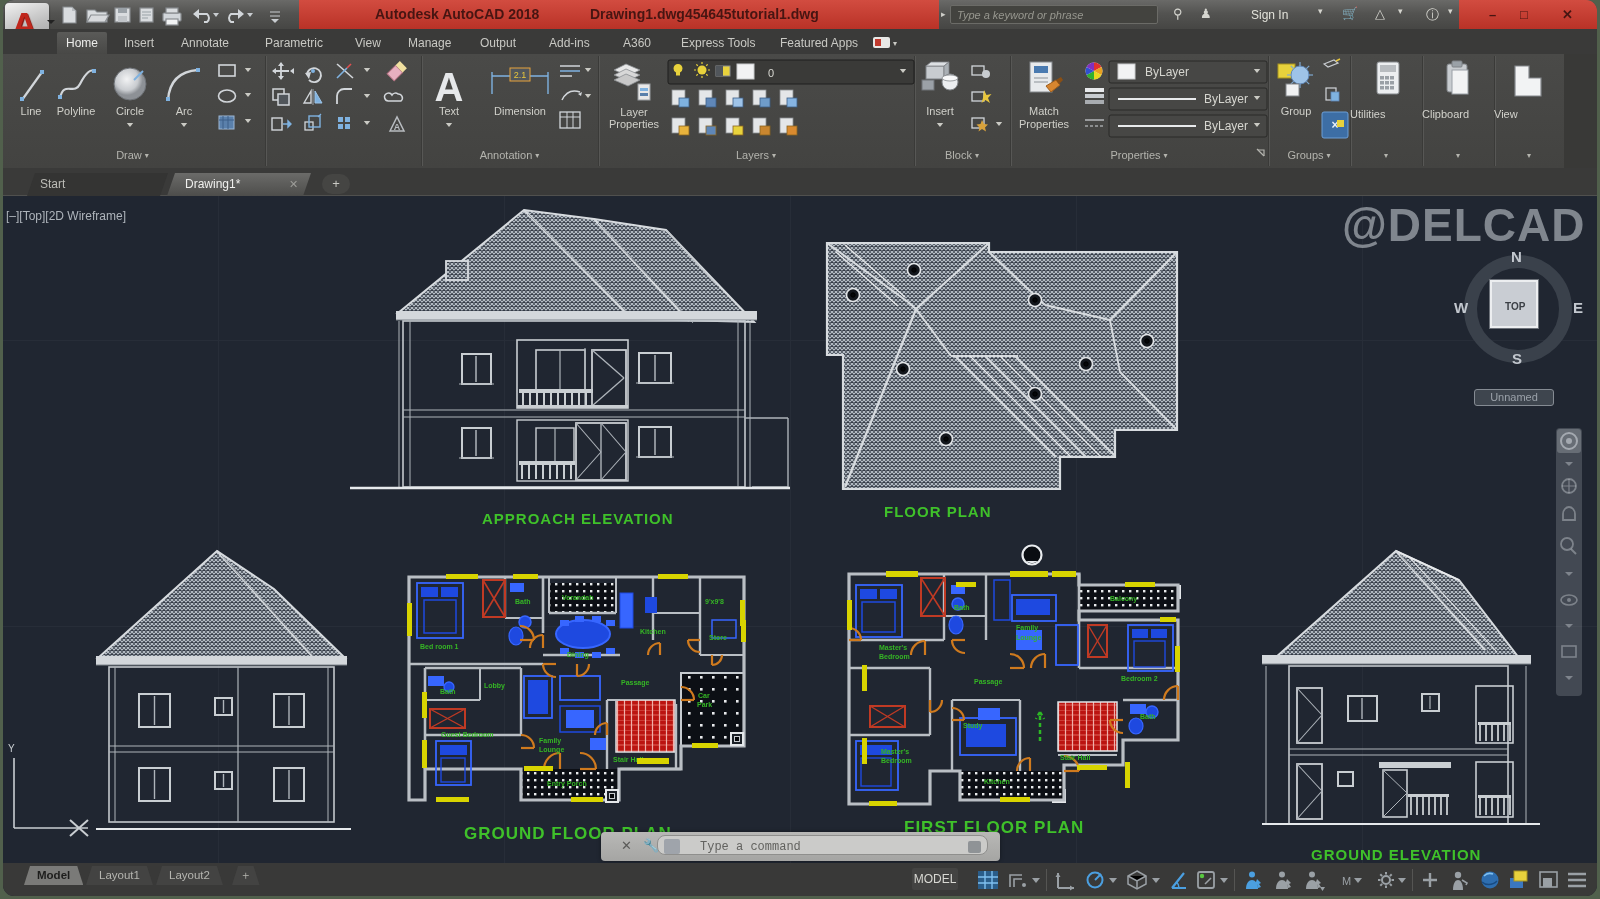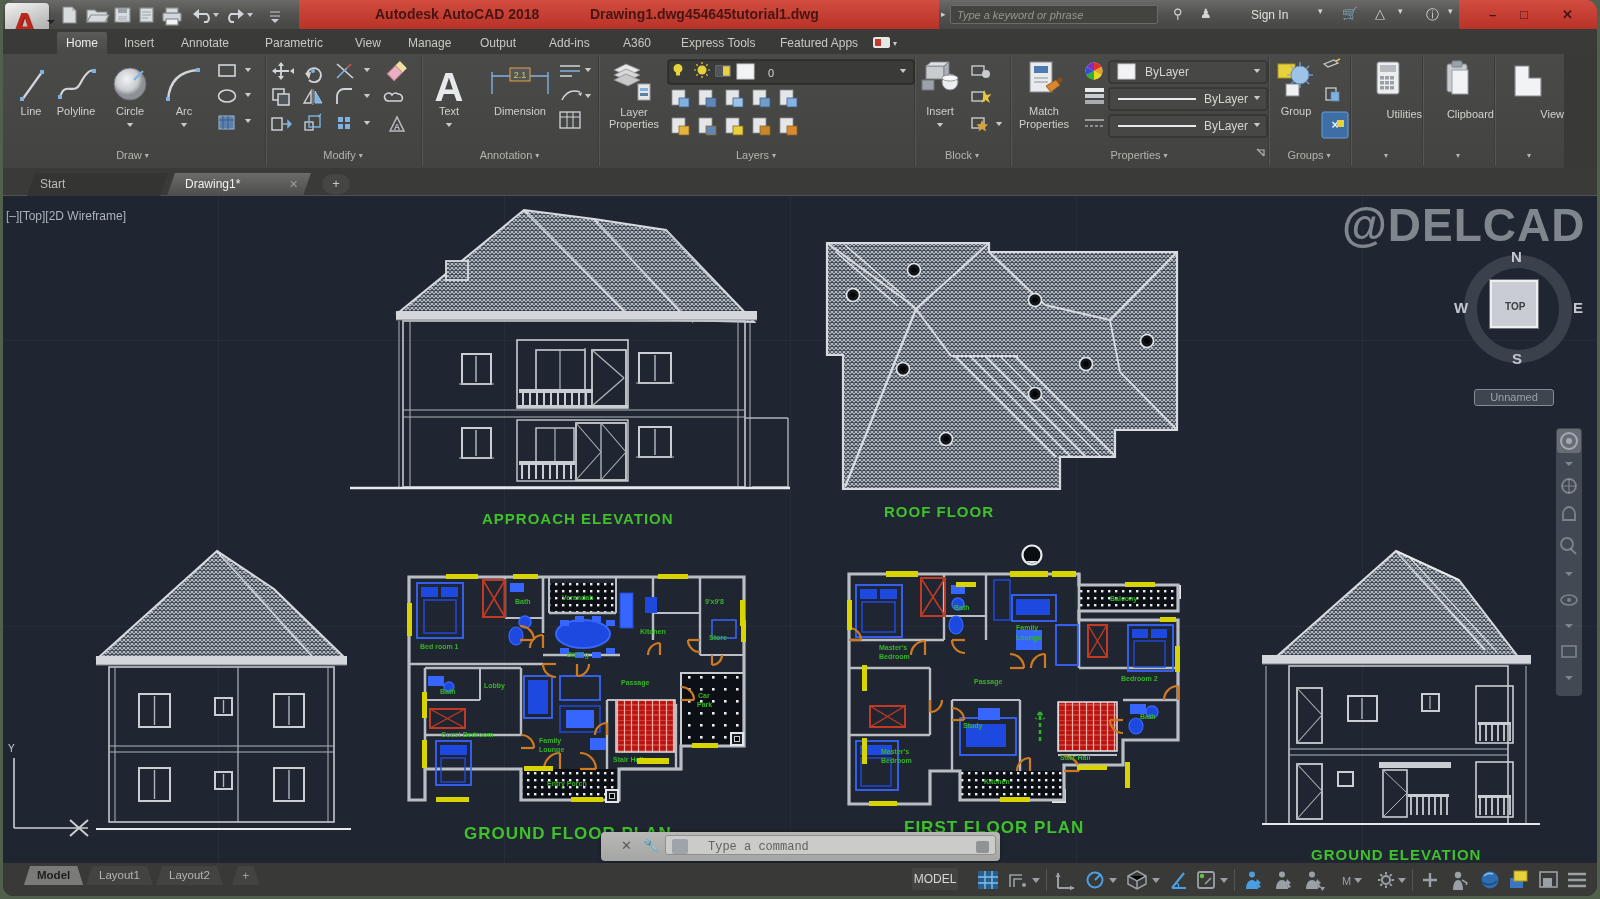--- a/index.html
+++ b/index.html
@@ -21,21 +21,21 @@
 #tabrow{position:absolute;left:0;top:29px;width:1600px;height:25px;background:#3a3a39}
 .rtab{position:absolute;top:3px;height:22px;line-height:22px;color:#c9c9c4;font-size:12px;padding:0 9px}
 #tabhome{background:linear-gradient(#5a5a58,#484846);color:#ececea;border-radius:2px 2px 0 0}
 
 #ribbon{position:absolute;left:0;top:54px;width:1600px;height:114px;background:linear-gradient(#4a4a48,#434341)}
 #ribbon .sep{position:absolute;top:2px;width:2px;height:110px;background:#3a3a38;border-right:1px solid #575755}
 .plabel{position:absolute;top:95px;width:100%;text-align:center;font-size:11px;color:#b4b4ae}
 .plabel .dn{font-size:8px;vertical-align:1px}
 .panel{position:absolute;top:0;height:114px}
 #ribdark{position:absolute;left:1564px;top:0;width:36px;height:114px;background:#393937}
-.biglabel{position:absolute;width:100%;text-align:right;font-size:11px;color:#d2d2cc}
+.biglabel{position:absolute;width:100%;text-align:left;font-size:11px;color:#d2d2cc}
 
 #filetabs{position:absolute;left:0;top:168px;width:1600px;height:28px;background:#3a3a39;border-bottom:1px solid #50504e}
 .ftab{position:absolute;top:5px;height:23px;line-height:22px;font-size:12px;color:#bcbcb7;padding:0 16px}
 #ftStart{left:27px;width:141px;background:#343433;clip-path:polygon(8px 0,100% 0,calc(100% - 8px) 100%,0 100%);text-align:left;padding-left:13px}
 #ftDraw{left:167px;width:144px;background:linear-gradient(#6b6b69,#4d4d4b);clip-path:polygon(8px 0,100% 0,calc(100% - 8px) 100%,0 100%);color:#f0f0ee;text-align:left;padding-left:18px}
 
 #canvas{position:absolute;left:0;top:196px;width:1600px;height:667px;background:#202631;overflow:hidden}
 .gridv{position:absolute;top:0;width:1px;height:667px;background:#272d38}
 .gridh{position:absolute;left:0;width:1600px;height:1px;background:#272d38}
 #vctext{position:absolute;left:6px;top:13px;color:#aeb4bb;font-size:12px}
@@ -44,21 +44,21 @@
 
 #vcube{position:absolute;left:1459px;top:57px;width:118px;height:118px;font-size:0}
 #vring{position:absolute;left:5px;top:2px;width:108px;height:108px;border-radius:50%;border:13px solid #3a414b}
 #vtop{position:absolute;left:31px;top:27px;width:48px;height:48px;background:#c9cdd3;border:2px solid #eceef0;box-shadow:0 0 0 1px #6d727a}
 #vtop span{position:absolute;left:13px;top:19px;font-size:10px;color:#3c4046;font-weight:bold}
 .vdir{position:absolute;color:#c3c8cf;font-size:15px;font-weight:bold}
 #unnamed{position:absolute;left:1474px;top:193px;width:80px;height:17px;background:#3e454e;border:1px solid #858b93;border-radius:3px;color:#9aa1a9;font-size:11px;text-align:center;line-height:15px}
 #navbar{position:absolute;left:1556px;top:232px;width:26px;height:268px;background:rgba(150,156,163,.30);border-radius:4px}
 
 #cmdbar{position:absolute;left:601px;top:636px;width:399px;height:29px;background:linear-gradient(#b8b8b6,#a5a5a3);border-radius:4px;box-shadow:0 0 4px rgba(0,0,0,.4)}
-#cmdfield{position:absolute;left:64px;top:3px;width:331px;height:20px;background:#cbcbc9;border-radius:3px;border:1px solid #8f8f8d}
+#cmdfield{position:absolute;left:56px;top:3px;width:331px;height:20px;background:#cbcbc9;border-radius:8px;border:1px solid #8f8f8d}
 #cmdtxt{position:absolute;left:42px;top:4px;font-size:12px;color:#62625f;font-family:"Liberation Mono",monospace}
 
 #statusbar{position:absolute;left:0;top:863px;width:1600px;height:36px;background:#393938}
 .mtab{position:absolute;top:3px;height:19px;line-height:18px;font-size:11.5px;color:#b5b5b0;padding:0 13px;background:#434342;clip-path:polygon(6px 0,calc(100% - 6px) 0,100% 100%,0 100%)}
 #mtModel{background:#7a7a78;color:#1d1d1c;font-weight:bold}
 </style></head>
 <body>
 <div id="app">
     <div id="win">
 
@@ -134,23 +134,20 @@
   <div class="sep" style="left:598px"></div>
   <div class="sep" style="left:914px"></div>
   <div class="sep" style="left:1010px"></div>
   <div class="sep" style="left:1268px"></div>
   <div class="sep" style="left:1350px"></div>
   <div class="sep" style="left:1422px"></div>
   <div class="sep" style="left:1494px"></div>
   <div id="ribdark"></div>
   <div class="panel" style="left:0;width:265px">
           <div class="plabel">Draw <span class="dn">▾</span></div>
-        </div>
-  <div class="panel" style="left:265px;width:156px">
-          <div class="plabel">Modify <span class="dn">▾</span></div>
         </div>
   <div class="panel" style="left:421px;width:177px">
           <div class="plabel">Annotation <span class="dn">▾</span></div>
         </div>
   <div class="panel" style="left:598px;width:316px">
           <div class="plabel">Layers <span class="dn">▾</span></div>
         </div>
   <div class="panel" style="left:914px;width:96px">
           <div class="plabel">Block <span class="dn">▾</span></div>
         </div>
@@ -898,21 +895,21 @@
 <text x="963" y="728" font-size="7" fill="#35b525" font-weight="bold" letter-spacing="0" font-family="Liberation Sans,sans-serif">Study</text>
 <text x="1140" y="719" font-size="7" fill="#35b525" font-weight="bold" letter-spacing="0" font-family="Liberation Sans,sans-serif">Bath</text>
 <text x="881" y="754" font-size="7" fill="#35b525" font-weight="bold" letter-spacing="0" font-family="Liberation Sans,sans-serif">Master's</text>
 <text x="881" y="763" font-size="7" fill="#35b525" font-weight="bold" letter-spacing="0" font-family="Liberation Sans,sans-serif">Bedroom</text>
 <text x="1060" y="760" font-size="7" fill="#35b525" font-weight="bold" letter-spacing="0" font-family="Liberation Sans,sans-serif">Stair Hall</text>
 <text x="984" y="784" font-size="7" fill="#35b525" font-weight="bold" letter-spacing="0" font-family="Liberation Sans,sans-serif">Kitchen</text>
 </g>
         </svg>
 
   <div class="greenlab" style="left:482px;top:314px;font-size:15px;letter-spacing:1px">APPROACH ELEVATION</div>
-  <div class="greenlab" style="left:884px;top:307px;font-size:15px;letter-spacing:1px">ROOF FLOOR</div>
+  <div class="greenlab" style="left:884px;top:307px;font-size:15px;letter-spacing:1px">FLOOR PLAN</div>
   <div class="greenlab" style="left:464px;top:628px;font-size:17px;letter-spacing:1px">GROUND FLOOR PLAN</div>
   <div class="greenlab" style="left:904px;top:622px;font-size:17px;letter-spacing:1px">FIRST FLOOR PLAN</div>
   <div class="greenlab" style="left:1311px;top:650px;font-size:15px;letter-spacing:1px">GROUND ELEVATION</div>
 
   <div id="cmdbar">
     <div style="position:absolute;left:20px;top:6px;color:#5a5a58;font-size:13px">✕</div>
     <div style="position:absolute;left:42px;top:6px;color:#5a5a58;font-size:13px">🔧</div>
     <div id="cmdfield">
       <div style="position:absolute;left:6px;top:3px;width:16px;height:15px;background:#9fa4ab;border-radius:2px"></div>
       <div id="cmdtxt">Type a command</div>

